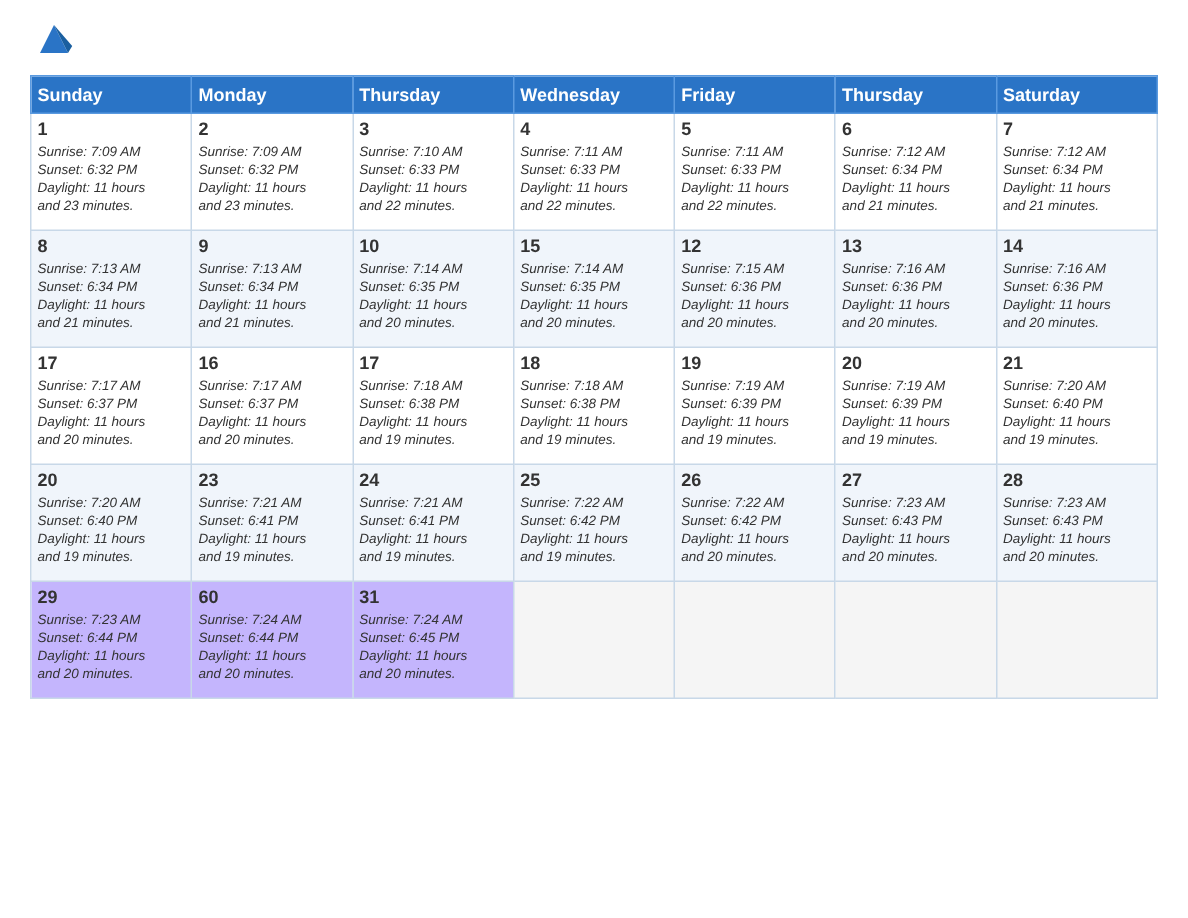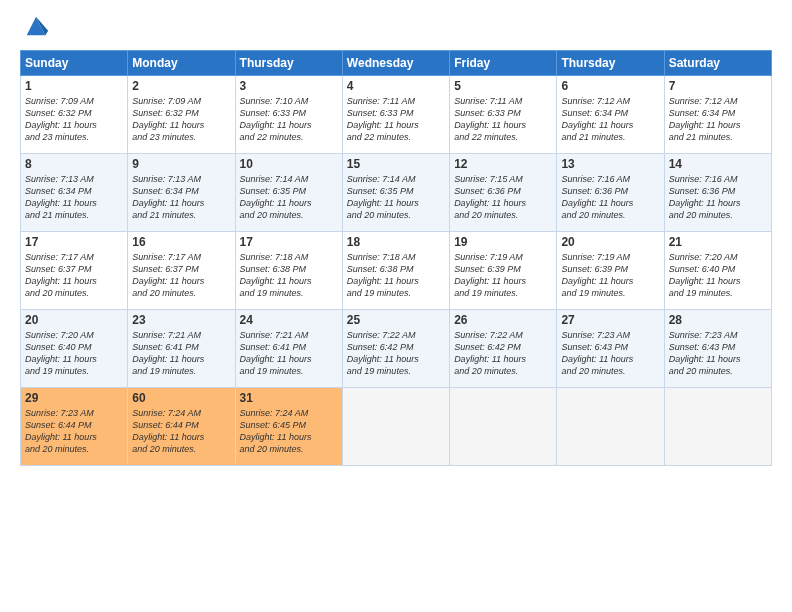--- a/index.html
+++ b/index.html
@@ -81,21 +81,21 @@
       padding: 3px 4px;
       font-size: 9.5px;
       color: #333;
       background: #fff;
       height: 78px;
     }
     .calendar-table tr:nth-child(even) td {
       background: #f0f5fb;
     }
     .calendar-table tr.last-row td {
-      background: #fdba74;
+      background: #c4b5fd;
     }
     .day-num {
       font-size: 12px;
       font-weight: bold;
       color: #333;
       display: block;
       margin-bottom: 2px;
     }
     .day-info {
       font-size: 9px;

